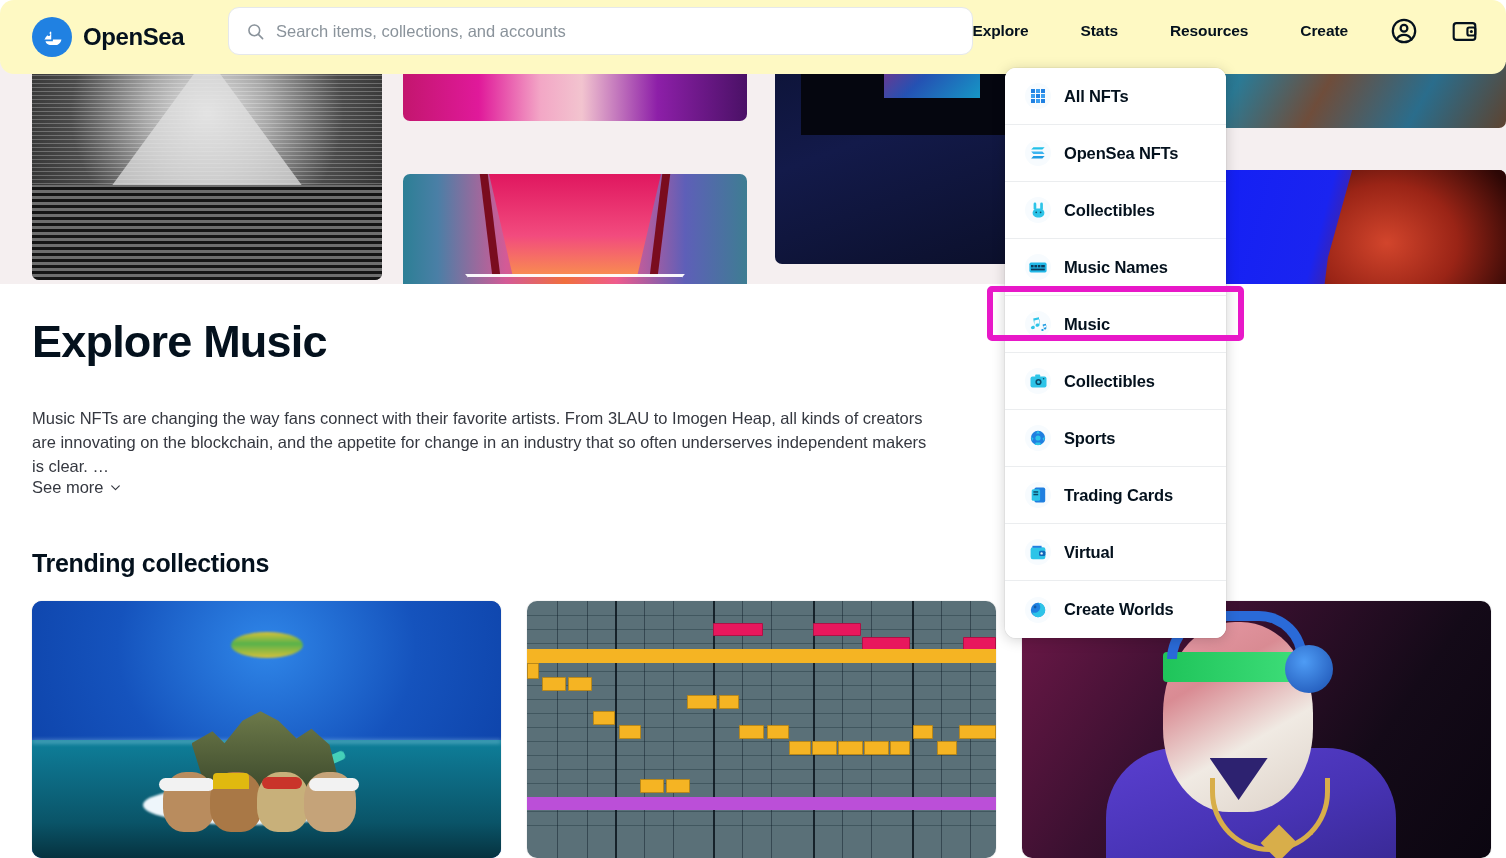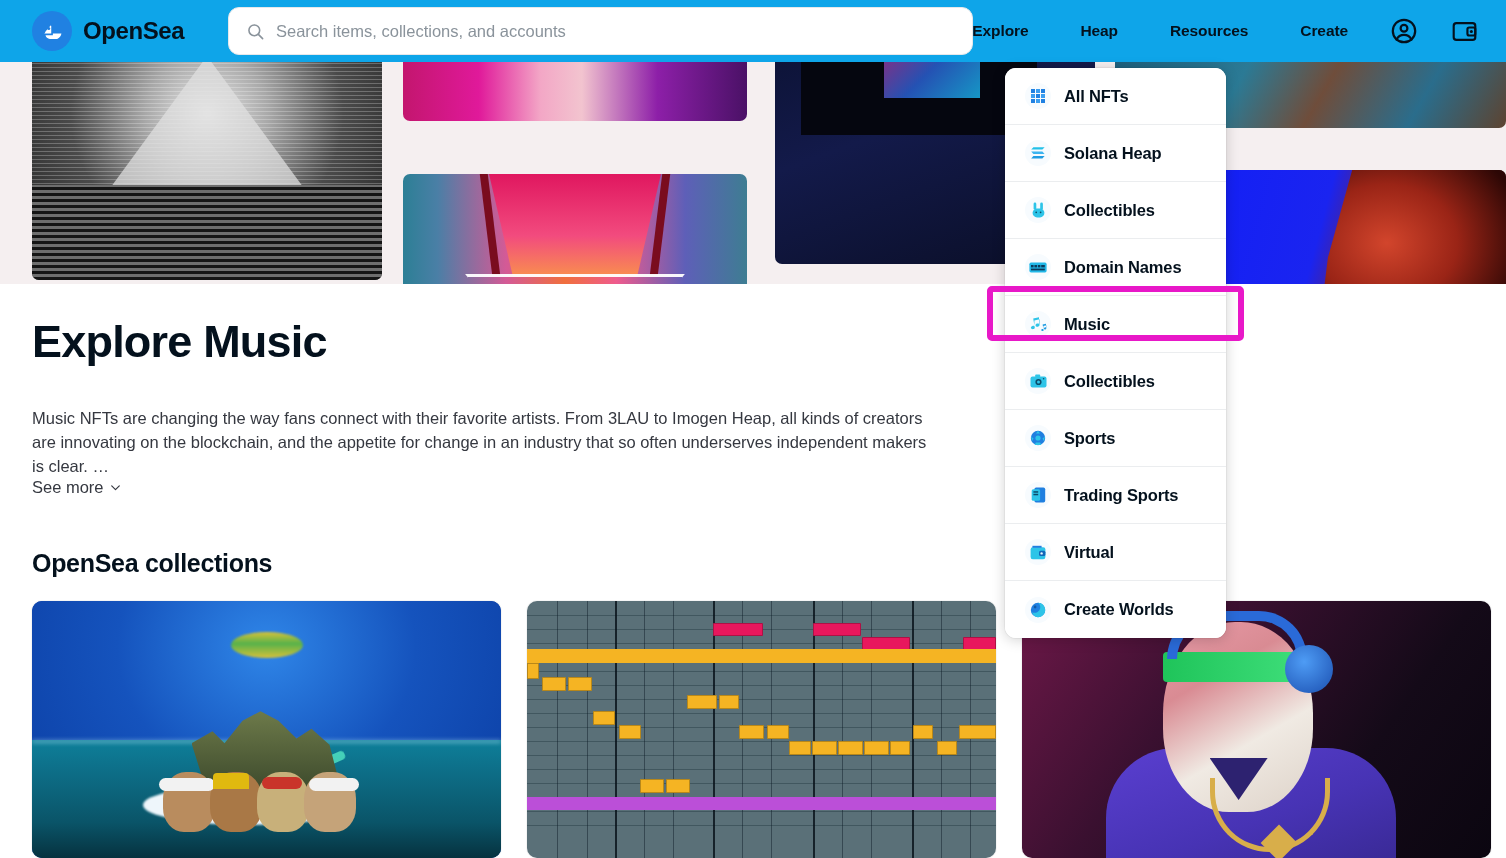--- a/index.html
+++ b/index.html
@@ -6,24 +6,25 @@
   html, body {
     width: 1506px; height: 858px;
     font-family: "Liberation Sans", sans-serif;
     background: #ffffff;
     overflow: hidden;
   }
 
   
   .header {
     position: absolute; top: 0; left: 0;
-    width: 1506px; height: 62px;
-    background: #0ea5e9;
+    width: 1506px; height: 74px;
+    background: #fef9c3;
     display: flex; align-items: center;
     z-index: 40;
+    border-radius: 14px;
   }
   .brand {
     display: flex; align-items: center; gap: 11px;
     margin-left: 32px;
     cursor: pointer;
   }
   .brand-logo {
     width: 40px; height: 40px; border-radius: 50%;
     background: #2081e2;
     display: flex; align-items: center; justify-content: center;
@@ -274,21 +275,21 @@
 
 <div class="content">
   <h1 class="page-title">Explore Music</h1>
   <p class="desc">Music NFTs are changing the way fans connect with their favorite artists. From 3LAU to Imogen Heap, all kinds of creators are innovating on the blockchain, and the appetite for change in an industry that so often underserves independent makers is clear. …</p>
   <div class="see-more">
     <span>See more</span>
     <svg width="13" height="13" viewBox="0 0 24 24">
       <path d="M5 9l7 7 7-7" stroke="#353840" stroke-width="2.2" fill="none" stroke-linecap="round" stroke-linejoin="round"></path>
     </svg>
   </div>
-  <h2 class="section-title">OpenSea collections</h2>
+  <h2 class="section-title">Trending collections</h2>
 
   <div class="cards">
 
     <div class="card c1">
       <div class="sky"></div>
         <div class="sea"></div>
         <div class="horizon"></div>
       <div class="ufo"></div>
         <div class="beam"></div>
       <div class="island"></div>
@@ -391,21 +392,21 @@
       <svg width="19" height="19" viewBox="0 0 24 24">
         <circle cx="10.5" cy="10.5" r="6.8" stroke="#8a939b" stroke-width="2" fill="none"></circle>
         <line x1="15.6" y1="15.6" x2="21" y2="21" stroke="#8a939b" stroke-width="2" stroke-linecap="round"></line>
       </svg>
     </span>
     <input class="search-input" type="text" placeholder="Search items, collections, and accounts" style="">
   </div>
 
   <div class="nav">
     <div class="nav-link">Explore</div>
-    <div class="nav-link">Heap</div>
+    <div class="nav-link">Stats</div>
     <div class="nav-link">Resources</div>
     <div class="nav-link">Create</div>
     <div class="nav-icon-btn">
       <svg width="28" height="28" viewBox="0 0 24 24">
         <circle cx="12" cy="12" r="9.6" stroke="#04111d" stroke-width="1.9" fill="none"></circle>
         <circle cx="12" cy="9.6" r="2.9" stroke="#04111d" stroke-width="1.9" fill="none"></circle>
         <path d="M5.6 19.4a7.1 7.1 0 0 1 12.8 0" stroke="#04111d" stroke-width="1.9" fill="none" stroke-linecap="round"></path>
       </svg>
     </div>
     <div class="nav-icon-btn last">
@@ -438,21 +439,21 @@
   </div>
 
   <div class="dd-item">
     <span class="dd-icon">
       <svg width="17" height="14" viewBox="0 0 17 14">
         <path d="M3.4 1.2h11.2L12.4 3.6H1.2z" fill="#21c0e8"></path>
         <path d="M1.2 5.6h11.2L14.6 8H3.4z" fill="#3bb4f0"></path>
         <path d="M3.4 10h11.2l-2.2 2.4H1.2z" fill="#1f9ce2"></path>
       </svg>
     </span>
-    <span class="dd-label">Solana Heap</span>
+    <span class="dd-label">OpenSea NFTs</span>
   </div>
 
 
   <div class="dd-item">
     <span class="dd-icon">
       <svg width="15" height="16" viewBox="0 0 15 16">
         <rect x="2.6" y="0.6" width="2.7" height="7" rx="1.35" fill="#2dc4e8"></rect>
         <rect x="9.2" y="0.6" width="2.7" height="7" rx="1.35" fill="#2dc4e8"></rect>
         <rect x="1.6" y="6.4" width="11.8" height="9" rx="4.4" fill="#2dc4e8"></rect>
         <circle cx="5.2" cy="10.3" r=".85" fill="#0c4a63"></circle>
@@ -466,21 +467,21 @@
     <span class="dd-icon">
       <svg width="18" height="11" viewBox="0 0 18 11">
         <rect x="0.4" y="0.6" width="17.2" height="9.8" rx="1.6" fill="#21b8e8"></rect>
         <rect x="2" y="3" width="2.6" height="2.4" fill="#0a3a5c"></rect>
         <rect x="5.4" y="3" width="2.6" height="2.4" fill="#0a3a5c"></rect>
         <rect x="8.8" y="3" width="2.6" height="2.4" fill="#0a3a5c"></rect>
         <rect x="12.2" y="3" width="3.6" height="2.4" fill="#0a3a5c"></rect>
         <rect x="2" y="6.6" width="13.8" height="1.8" fill="#0a3a5c"></rect>
       </svg>
     </span>
-    <span class="dd-label">Domain Names</span>
+    <span class="dd-label">Music Names</span>
   </div>
 
   <div class="dd-item highlight">
     <div class="hl-box"></div>
     <span class="dd-icon">
       <svg width="17" height="16" viewBox="0 0 17 16">
         <path d="M3.2 2.6 9 1.2v6.6c-.5-.4-1.2-.5-1.9-.3-1.1.3-1.8 1.3-1.5 2.2.2.9 1.3 1.3 2.4 1 .9-.2 1.5-.9 1.5-1.6V3.3l-5.1 1.2v5.7c-.5-.4-1.2-.5-1.9-.3-1.1.3-1.8 1.3-1.6 2.2.3.9 1.4 1.3 2.5 1 .9-.3 1.5-1 1.4-1.7z" fill="#2dc4e8"></path>
         <path d="M12.6 8.6 16 7.8v3.8c-.3-.3-.8-.3-1.2-.2-.7.2-1.1.8-1 1.4.2.5.9.8 1.6.6.6-.2 1-.6.9-1.1V9.2l-2.9.7v3.3c-.3-.2-.8-.3-1.2-.2-.7.2-1.1.8-1 1.3.2.6.9.9 1.6.7.5-.2.9-.6.8-1.1z" fill="#1f9ce2"></path>
       </svg>
     </span>
@@ -516,21 +517,21 @@
 
   <div class="dd-item">
     <span class="dd-icon">
       <svg width="15" height="16" viewBox="0 0 15 16">
         <rect x="3.4" y="0.6" width="10.8" height="14.8" rx="1.7" fill="#1f7fe0"></rect>
         <rect x="0.7" y="2.2" width="8.4" height="11.6" rx="1.5" fill="#2dc4e8"></rect>
         <rect x="2.4" y="4.2" width="4.8" height="1.5" fill="#0b4c6b"></rect>
         <rect x="2.4" y="6.8" width="4.8" height="1.5" fill="#0b4c6b"></rect>
       </svg>
     </span>
-    <span class="dd-label">Trading Sports</span>
+    <span class="dd-label">Trading Cards</span>
   </div>
 
   <div class="dd-item">
     <span class="dd-icon">
       <svg width="16" height="15" viewBox="0 0 16 15">
         <rect x="0.6" y="2.2" width="14.8" height="12" rx="2.2" fill="#2dc4e8"></rect>
         <path d="M2.4.8h9.2v2H2.4z" fill="#1f7fe0"></path>
         <rect x="9" y="5.8" width="6.4" height="5.2" rx="1.5" fill="#1166b8"></rect>
         <circle cx="11.6" cy="8.4" r="1.2" fill="#e8f6fd"></circle>
       </svg>

